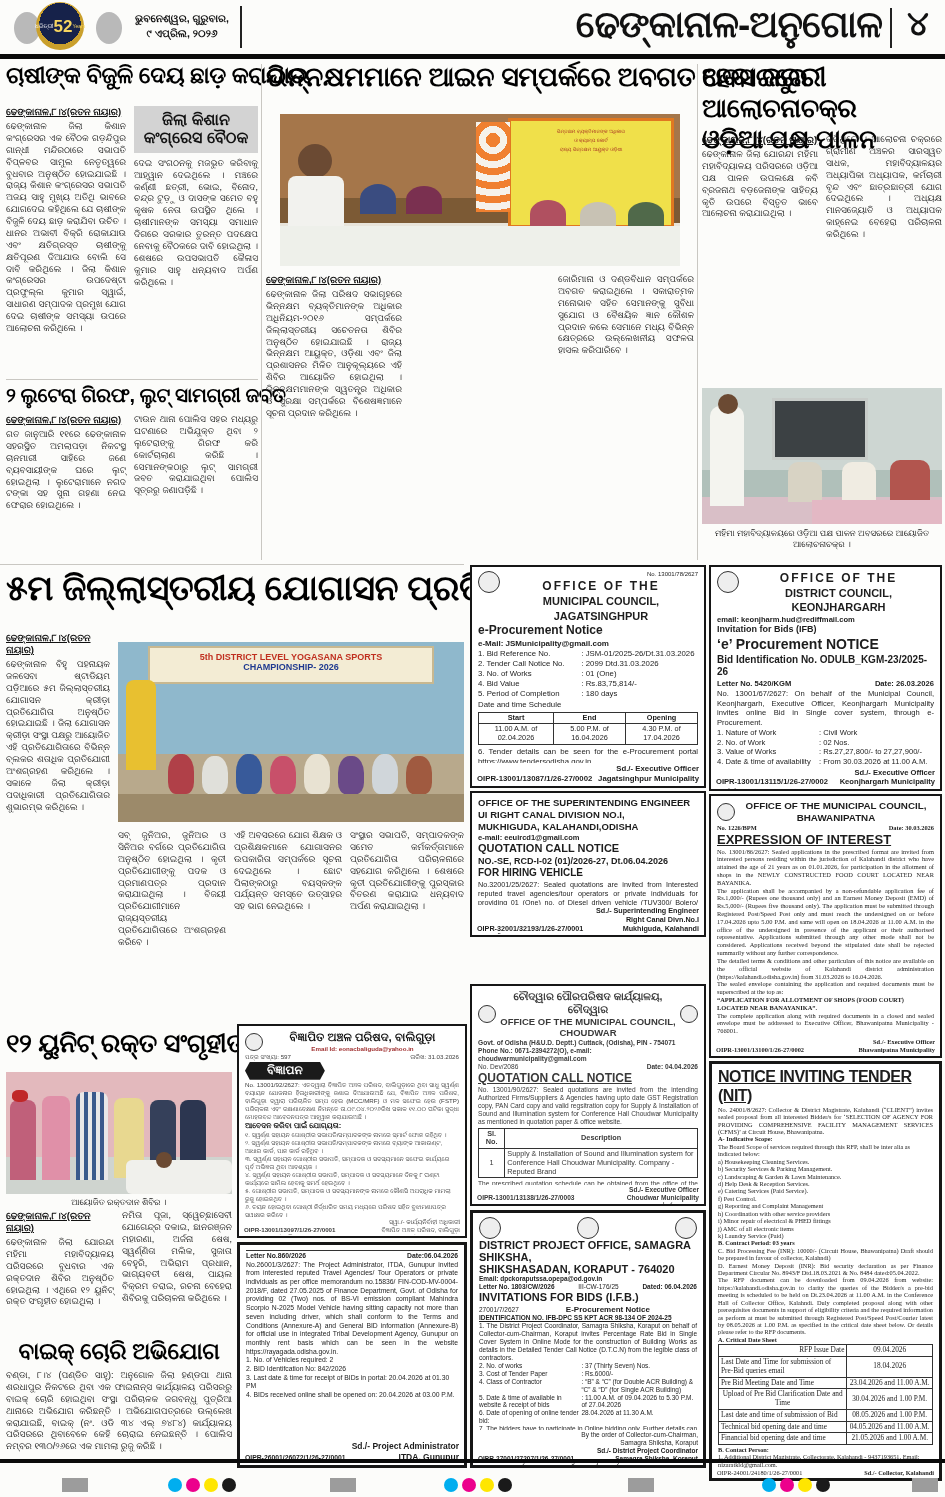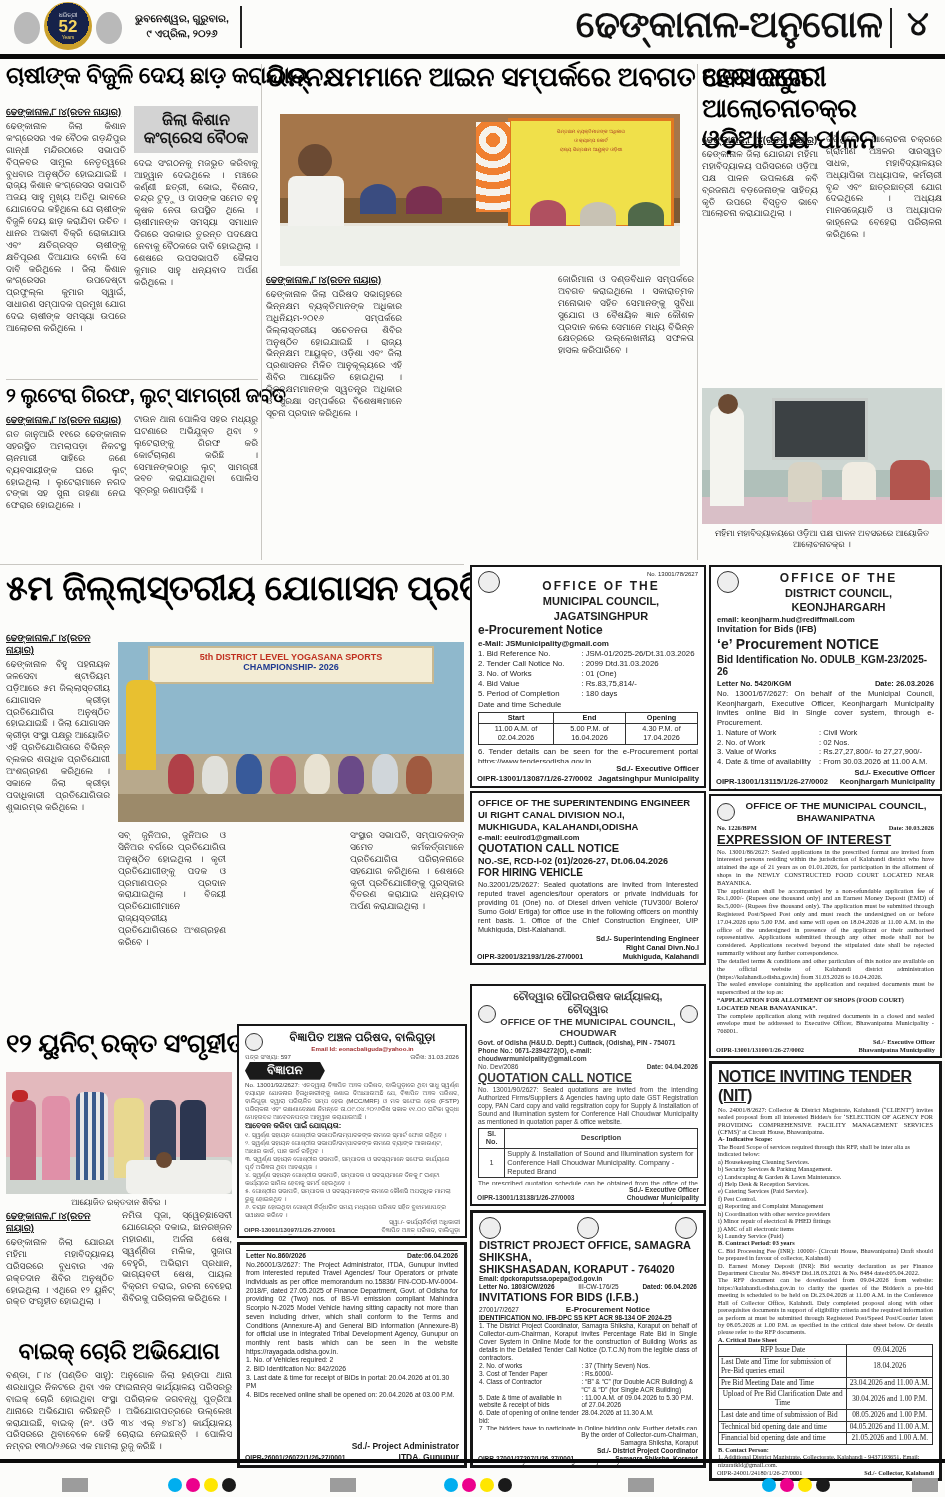--- a/index.html
+++ b/index.html
@@ -4,23 +4,23 @@
 <style>
   *{margin:0;padding:0;box-sizing:border-box}
   html,body{background:#e9e7e2}
   body{font-family:"Liberation Sans",sans-serif;color:#111}
   .page{position:relative;width:945px;height:1497px;margin:0 auto;background:#fcfcfa;overflow:hidden}
   .abs{position:absolute}
   
   .mast-rule{position:absolute;left:0;top:54px;width:945px;height:5px;background:#0a0a0a}
   .logo-wrap{position:absolute;left:14px;top:2px;width:108px;height:50px}
   .logo-wing{position:absolute;top:10px;width:26px;height:32px;background:#b9b9b9;border-radius:50%}
-  .logo-circle{position:absolute;left:30px;top:0;width:48px;height:48px;border-radius:50%;
+  .logo-circle{position:absolute;left:22px;top:0;width:48px;height:48px;border-radius:50%;
     background:radial-gradient(circle at 50% 45%,#16224a 0 58%,#caa02c 58% 78%,#8f6d12 78% 100%);
-    display:flex;flex-direction:column;align-items:center;justify-content:center;color:#f3d670;text-align:left}
+    display:flex;align-items:center;justify-content:center;color:#f3d670;text-align:left}
   .logo-circle .nm{font-size:6px;line-height:1;color:#fff}
   .logo-circle .num{font-size:17px;font-weight:bold;line-height:1;color:#f6d560}
   .logo-circle .yr{font-size:5px;line-height:1;color:#f6d560}
   .dateline{position:absolute;left:128px;top:11px;width:108px;text-align:center;font-weight:bold;font-size:10.5px;line-height:1.45}
   .mast-sep{position:absolute;left:240px;top:6px;width:2px;height:42px;background:#222}
   .edition{position:absolute;left:470px;top:4px;width:412px;text-align:right;font-size:37px;font-weight:bold;letter-spacing:-1px}
   .pgbar{position:absolute;left:890px;top:8px;width:2px;height:40px;background:#222}
   .pgnum{position:absolute;left:894px;top:4px;width:48px;text-align:center;font-size:34px;font-weight:bold}
   
   .hl{font-weight:bold;letter-spacing:-0.5px;white-space:nowrap;color:#000}
@@ -176,20 +176,23 @@
       <div class="ph-kid" style="left:152px;top:114px;width:26px;height:38px;background:#c8506a"></div>
       <div class="ph-kid" style="left:186px;top:112px;width:26px;height:40px;background:#e8e2d2"></div>
       <div class="ph-kid" style="left:220px;top:114px;width:26px;height:38px;background:#6a4a88"></div>
       <div class="ph-kid" style="left:254px;top:112px;width:26px;height:40px;background:#d0d6da"></div>
       <div class="ph-kid" style="left:288px;top:114px;width:26px;height:38px;background:#a05a40"></div>
       <div class="abs" style="left:0;top:152px;width:346px;height:28px;background:#9c8a6a"></div>
     </div>
     <div class="abs" style="left:112px;top:262px;width:108px">
       <div class="bt">ସବ୍ ଜୁନିଅର, ଜୁନିଅର ଓ ସିନିଅର ବର୍ଗରେ ପ୍ରତିଯୋଗିତା ଅନୁଷ୍ଠିତ ହୋଇଥିଲା । କୃତୀ ପ୍ରତିଯୋଗୀଙ୍କୁ ପଦକ ଓ ପ୍ରମାଣପତ୍ର ପ୍ରଦାନ କରାଯାଇଥିଲା । ବିଜୟୀ ପ୍ରତିଯୋଗୀମାନେ ରାଜ୍ୟସ୍ତରୀୟ ପ୍ରତିଯୋଗିତାରେ ଅଂଶଗ୍ରହଣ କରିବେ ।</div>
     </div>
+    <div class="abs" style="left:228px;top:262px;width:108px">
+      <div class="bt">ଏହି ଅବସରରେ ଯୋଗ ଶିକ୍ଷକ ଓ ପ୍ରଶିକ୍ଷକମାନେ ଯୋଗାସନର ଉପକାରିତା ସମ୍ପର୍କରେ ସୂଚନା ଦେଇଥିଲେ । ଛୋଟ ପିଲାଙ୍କଠାରୁ ବୟସ୍କଙ୍କ ପର୍ଯ୍ୟନ୍ତ ସମସ୍ତେ ଉତ୍ସାହର ସହ ଭାଗ ନେଇଥିଲେ ।</div>
+    </div>
     <div class="abs" style="left:344px;top:262px;width:114px">
       <div class="bt">ସଂସ୍ଥାର ସଭାପତି, ସମ୍ପାଦକଙ୍କ ସମେତ କର୍ମକର୍ତ୍ତାମାନେ ପ୍ରତିଯୋଗିତା ପରିଚାଳନାରେ ସହଯୋଗ କରିଥିଲେ । ଶେଷରେ କୃତୀ ପ୍ରତିଯୋଗୀଙ୍କୁ ପୁରସ୍କାର ବିତରଣ କରାଯାଇ ଧନ୍ୟବାଦ ଅର୍ପଣ କରାଯାଇଥିଲା ।</div>
     </div>
   </div>
 
   <div class="abs" style="left:6px;top:1028px;width:226px;height:300px">
     <div class="hl" style="font-size:26px">୧୨ ୟୁନିଟ୍ ରକ୍ତ ସଂଗୃହୀତ</div>
 
     <div class="photo" style="left:0;top:44px;width:226px;height:122px;background:linear-gradient(180deg,#e3b9bd 0 70%,#cfd4cf 70% 100%)">
       <div class="abs" style="left:4px;top:28px;width:26px;height:80px;border-radius:8px 8px 0 0;background:#c0607a"></div>
@@ -269,21 +272,21 @@
     <div class="just">6. Tender details can be seen for the e-Procurement portal https://www.tendersodisha.gov.in.</div>
     <div class="nt-footer">
       <span>OIPR-13001/13087/1/26-27/0002</span>
       <span style="text-align:right">
         <span style="display:block">Sd./- Executive Officer</span>
         <span style="display:block">Jagatsinghpur Municipality</span>
       </span>
     </div>
   </div>
 
-  <div class="nt" style="left:470px;top:791px;width:236px;height:174px;font-size:7.2px;line-height:1.25">
+  <div class="nt" style="left:470px;top:791px;width:236px;height:146px;font-size:7.2px;line-height:1.25">
     <div class="c b" style="font-size:9.5px">OFFICE OF THE SUPERINTENDING ENGINEER</div>
     <div class="c b" style="font-size:9.5px">UI RIGHT CANAL DIVISION NO.I,</div>
     <div class="c b" style="font-size:9.5px">MUKHIGUDA, KALAHANDI,ODISHA</div>
     <div class="c b" style="font-size:7.5px">e-mail: eeuircd1@gmail.com</div>
     <div class="c b" style="font-size:11px">QUOTATION CALL NOTICE</div>
     <div class="c b" style="font-size:9px">NO.-SE, RCD-I-02 (01)/2026-27, Dt.06.04.2026</div>
     <div class="c b" style="font-size:10px">FOR HIRING VEHICLE</div>
     <div class="just">No.32001/25/2627: Sealed quotations are invited from Interested reputed travel agencies/tour operators or private individuals for providing 01 (One) no. of Diesel driven vehicle (TUV300/ Bolero/ Sumo Gold/ Ertiga) for office use in the following officers on monthly rent basis. 1. Office of the Chief Construction Engineer, UIP Mukhiguda, Dist-Kalahandi.</div>
     <div class="just">The quotation booklets will be available in the office of the Superintending Engineer, UI Right Canal Division No.I, Mukhiguda, office of the SDO, UI Right Canal Sub-Division No-II, Kalampur &amp; office of the SDO, UI Right Canal Sub Division No-IV, Junagarh from 09.04.2026 to 18.04.2026 during office hours. The quotations shall be opened on 20.04.2026 at 11.30 AM in the office of the undersigned.</div>
 
@@ -483,21 +486,21 @@
     <div>j)  AMC of all electronic items</div>
     <div>k) Laundry Service (Paid)</div>
     <div class="b">B. Contract Period: 03 years</div>
     <div class="just">C. Bid Processing Fee (INR): 10000/- (Circuit House, Bhawanipatna) Draft should be prepared in favour of collector, Kalahndi)</div>
     <div class="just">D. Earnest Money Deposit (INR): Bid security declaration as per Finance Department Circular No. 8943/F Dtd.18.03.2021 &amp; No. 8484 dated:05.04.2022.</div>
     <div class="just">The RFP document can be downloaded from 09.04.2026 from website: https://kalahandi.odisha.gov.in to clarity the queries of the Bidder/s a pre-bid meeting is scheduled to be held on Dt.23.04.2026 at 11.00 A.M. in the Conference Hall of Collector Office, Kalahndi. Duly completed proposal along with other prerequisites documents in support of eligibility criteria and the required information as perform at must be submitted through Registered Post/Speed Post/Courier latest by 08.05.2026 at 1.00 P.M. as specified in the critical date sheet below. Or details please refer to the RFP documents.</div>
     <div class="b">A. Critical Date Sheet</div>
     <table class="tbl" style="margin:1px 0">
       <tbody>
           <tr>
-            <td style="text-align:center;width:60%">RFP Issue Date</td>
+            <td style="text-align:right;width:60%">RFP Issue Date</td>
             <td>09.04.2026</td>
           </tr>
       <tr>
             <td style="text-align:left">Last Date and Time for submission of Pre-Bid queries email</td>
             <td>18.04.2026</td>
           </tr>
       <tr>
             <td style="text-align:left">Pre Bid Meeting Date and Time</td>
             <td>23.04.2026 and 11.00 A.M.</td>
           </tr>

